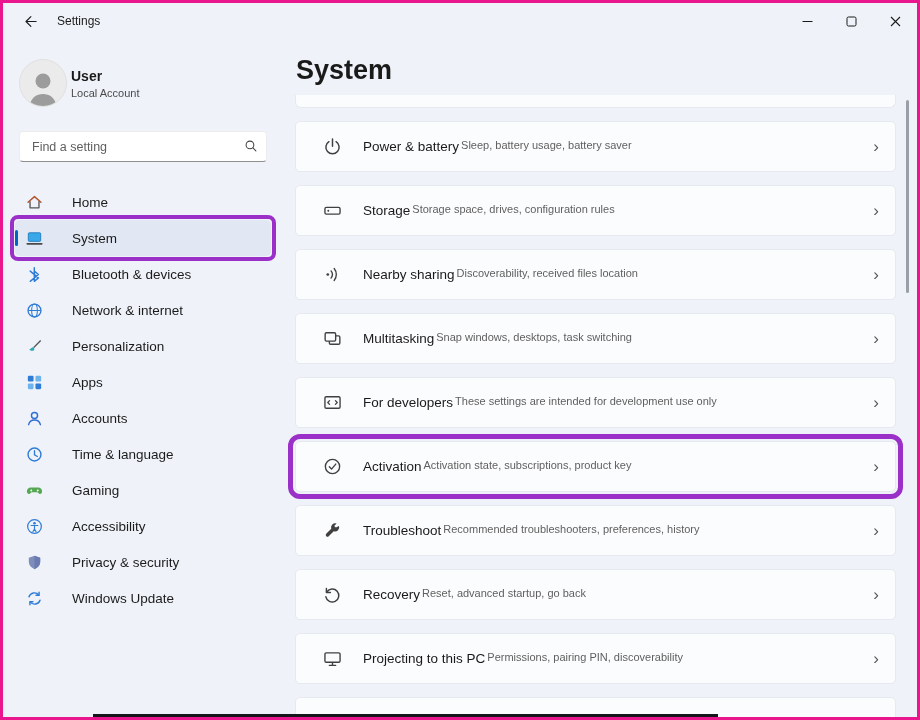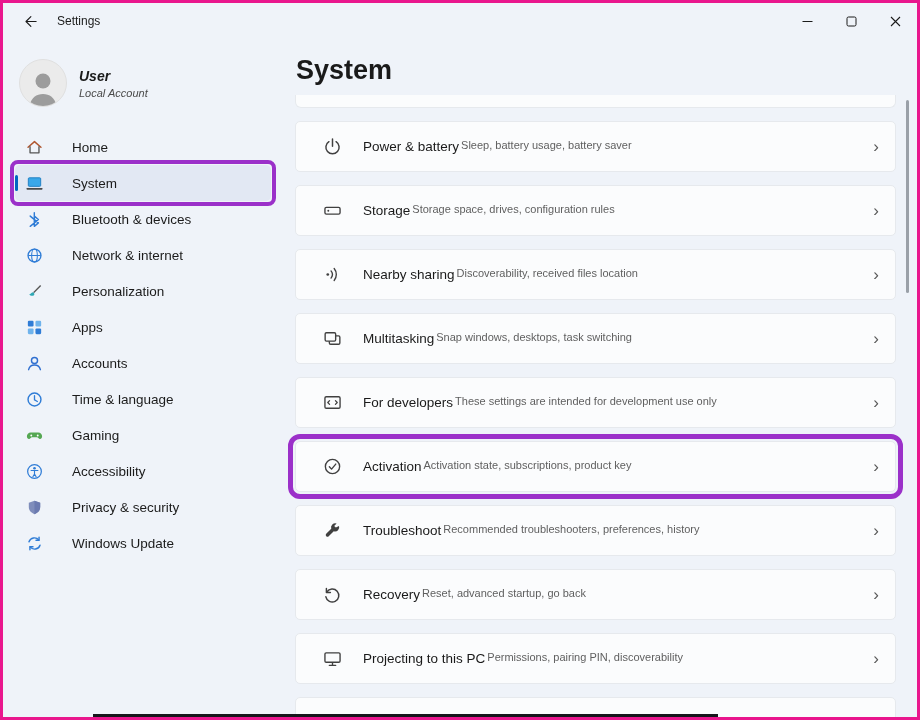--- a/index.html
+++ b/index.html
@@ -15,21 +15,21 @@
 
   
   .titlebar{position:absolute;top:0;left:0;right:0;height:36px;display:flex;align-items:center;}
   .back-btn{width:30px;height:26px;margin-left:12px;display:flex;align-items:center;justify-content:center;border-radius:4px;}
   .tb-title{font-size:12px;color:#1b1b1b;margin-left:12px;}
   .win-controls{margin-left:auto;display:flex;height:100%;align-items:stretch;}
   .win-btn{width:44px;display:flex;align-items:center;justify-content:center;}
 
   
   .sidebar{position:absolute;top:36px;left:0;width:280px;bottom:0;padding-top:6px;}
-  .user-block{display:flex;align-items:center;gap:12px;margin:14px 0 0 16px;font-style:italic;}
+  .user-block{display:flex;align-items:center;gap:4px;margin:14px 0 0 16px;}
   .avatar{width:46px;height:46px;border-radius:50%;background:#ebebeb;display:flex;align-items:flex-end;justify-content:center;overflow:hidden;border:1px solid #e0e0e0;}
   .user-name{font-size:14px;font-weight:700;color:#1a1a1a;}
   .user-type{font-size:11px;color:#4a4a4a;margin-top:3px;text-align:right;}
   .searchbox{position:relative;margin:24px 16px 0 16px;}
   .searchbox input{width:100%;box-sizing:border-box;height:31px;border:1px solid #ececec;
     border-bottom:1px solid #8f8f8f;border-radius:4px;background:#ffffff;
     padding:0 32px 0 12px;font-size:12.5px;color:#333;outline:none;font-family:inherit;}
   .searchbox input::placeholder{color:#5f5f5f;}
   .search-icon{position:absolute;right:9px;top:8px;}
   .nav{margin-top:22px;padding:0 12px;}
@@ -97,20 +97,27 @@
             <circle cx="20" cy="15" r="7.5" fill="#9c9c9c"></circle>
             <path d="M6 42c1.5-10 7-14 14-14s12.5 4 14 14z" fill="#9c9c9c"></path>
           </svg>
         </div>
         <div>
           <div class="user-name">User</div>
           <div class="user-type">Local Account</div>
         </div>
       </div>
 
+      <div class="searchbox">
+        <input type="text" placeholder="Find a setting" style="">
+        <svg class="search-icon" width="14" height="14" viewBox="0 0 20 20">
+            <circle cx="8.5" cy="8.5" r="5.5" fill="none" stroke="#444" stroke-width="1.5"></circle>
+            <path d="M12.8 12.8 17 17" stroke="#444" stroke-width="1.5" stroke-linecap="round"></path>
+          </svg>
+      </div>
 
       <nav class="nav">
 
         <div class="nav-item">
           <svg class="nic" viewBox="0 0 20 20">
               <path d="M3.2 9.8 10 3.8l6.8 6" fill="none" stroke="#b0562f" stroke-width="1.5" stroke-linecap="round" stroke-linejoin="round"></path>
               <path d="M5.3 8.6v7h9.4v-7" fill="none" stroke="#555" stroke-width="1.4" stroke-linejoin="round"></path>
             </svg>
           <span>Home</span>
         </div>

